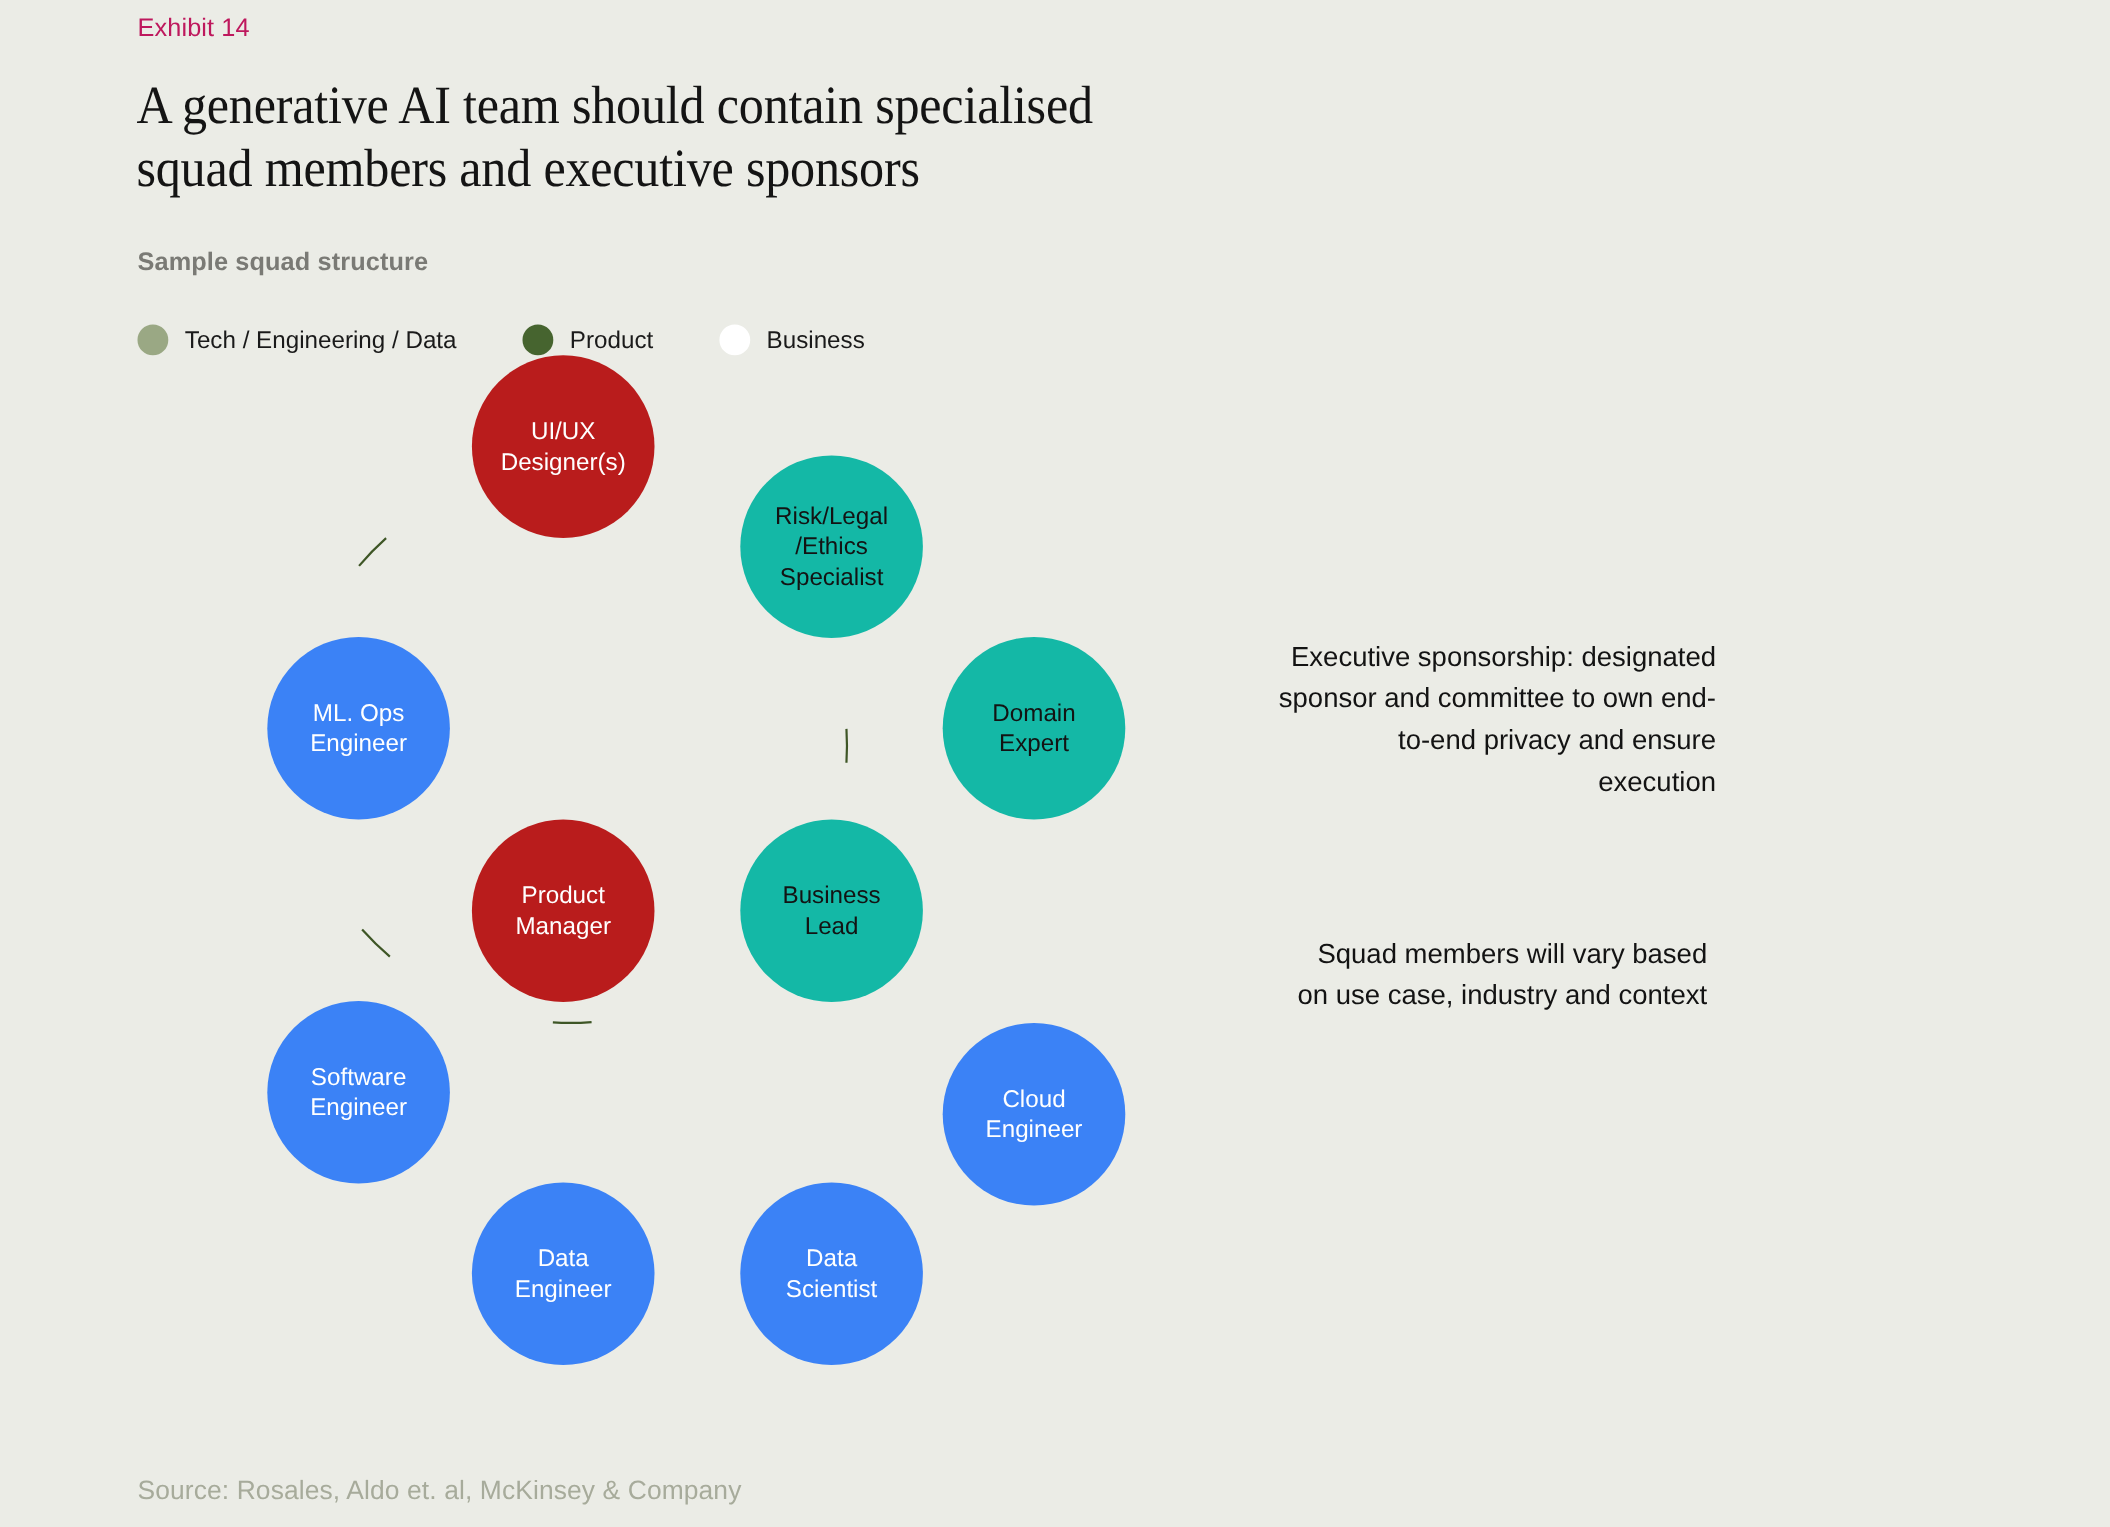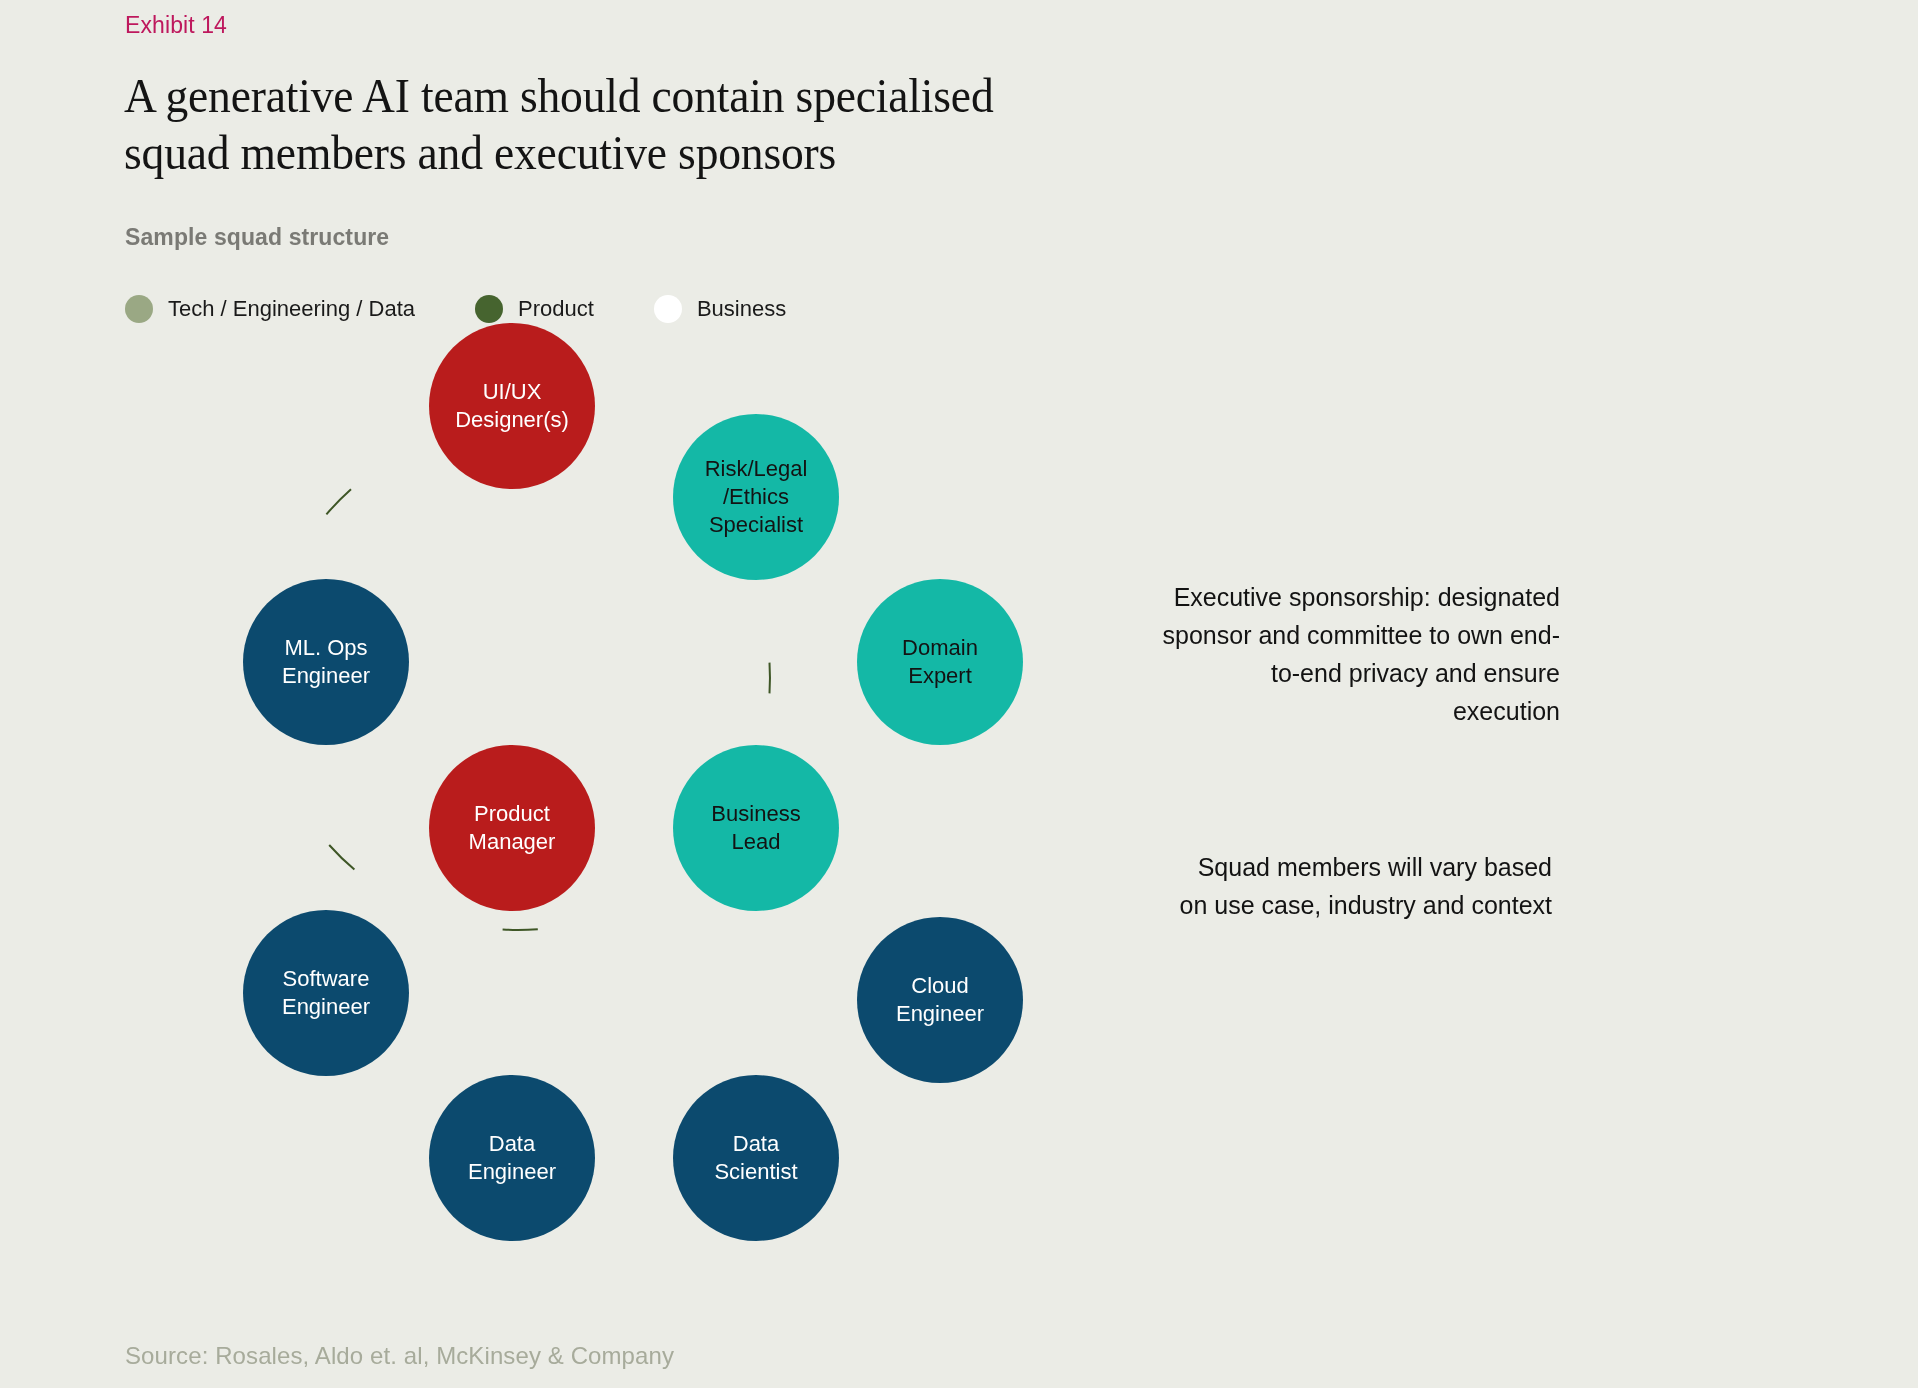--- a/index.html
+++ b/index.html
@@ -43,21 +43,21 @@
   .diagram{position:absolute;left:0;top:360px;width:1180px;height:930px;}
   .arcs{position:absolute;left:0;top:0;width:1180px;height:930px;}
   .node{
     position:absolute;border-radius:50%;
     display:flex;align-items:center;justify-content:center;
     text-align:center;line-height:1.28;
     font-size:22px;
     box-sizing:border-box;
   }
   .node span{display:block;padding:0 6px;}
-  .node.tech{background:#0c4a6e;color:#FFFFFF;}
+  .node.tech{background:#3b82f6;color:#FFFFFF;}
   .node.product{background:#b91c1c;color:#FFFFFF;}
   .node.business{background:#14b8a6;color:#131313;}
 
   
   .note{
     position:absolute;text-align:right;
     font-size:25px;line-height:1.52;color:#131313;
   }
   .note-exec{left:1160px;top:578px;width:400px;}
   .note-vary{left:1168px;top:848px;width:384px;}
@@ -111,21 +111,21 @@
     <div id="node-layer">
         <div class="node product" style="width: 166px; height: 166px; left: 429px; top: -37px;">
           <span>UI/UX<br>Designer(s)</span>
         </div>
         <div class="node business" style="width: 166px; height: 166px; left: 673px; top: 54px;">
           <span>Risk/Legal<br>/Ethics<br>Specialist</span>
         </div>
         <div class="node business" style="width: 166px; height: 166px; left: 857px; top: 219px;">
           <span>Domain<br>Expert</span>
         </div>
-        <div class="node tech" style="width: 166px; height: 166px; left: 857px; top: 557px;">
+        <div class="node tech" style="width: 166px; height: 166px; left: 857px; top: 570px;">
           <span>Cloud<br>Engineer</span>
         </div>
         <div class="node tech" style="width: 166px; height: 166px; left: 673px; top: 715px;">
           <span>Data<br>Scientist</span>
         </div>
         <div class="node tech" style="width: 166px; height: 166px; left: 429px; top: 715px;">
           <span>Data<br>Engineer</span>
         </div>
         <div class="node tech" style="width: 166px; height: 166px; left: 243px; top: 550px;">
           <span>Software<br>Engineer</span>

